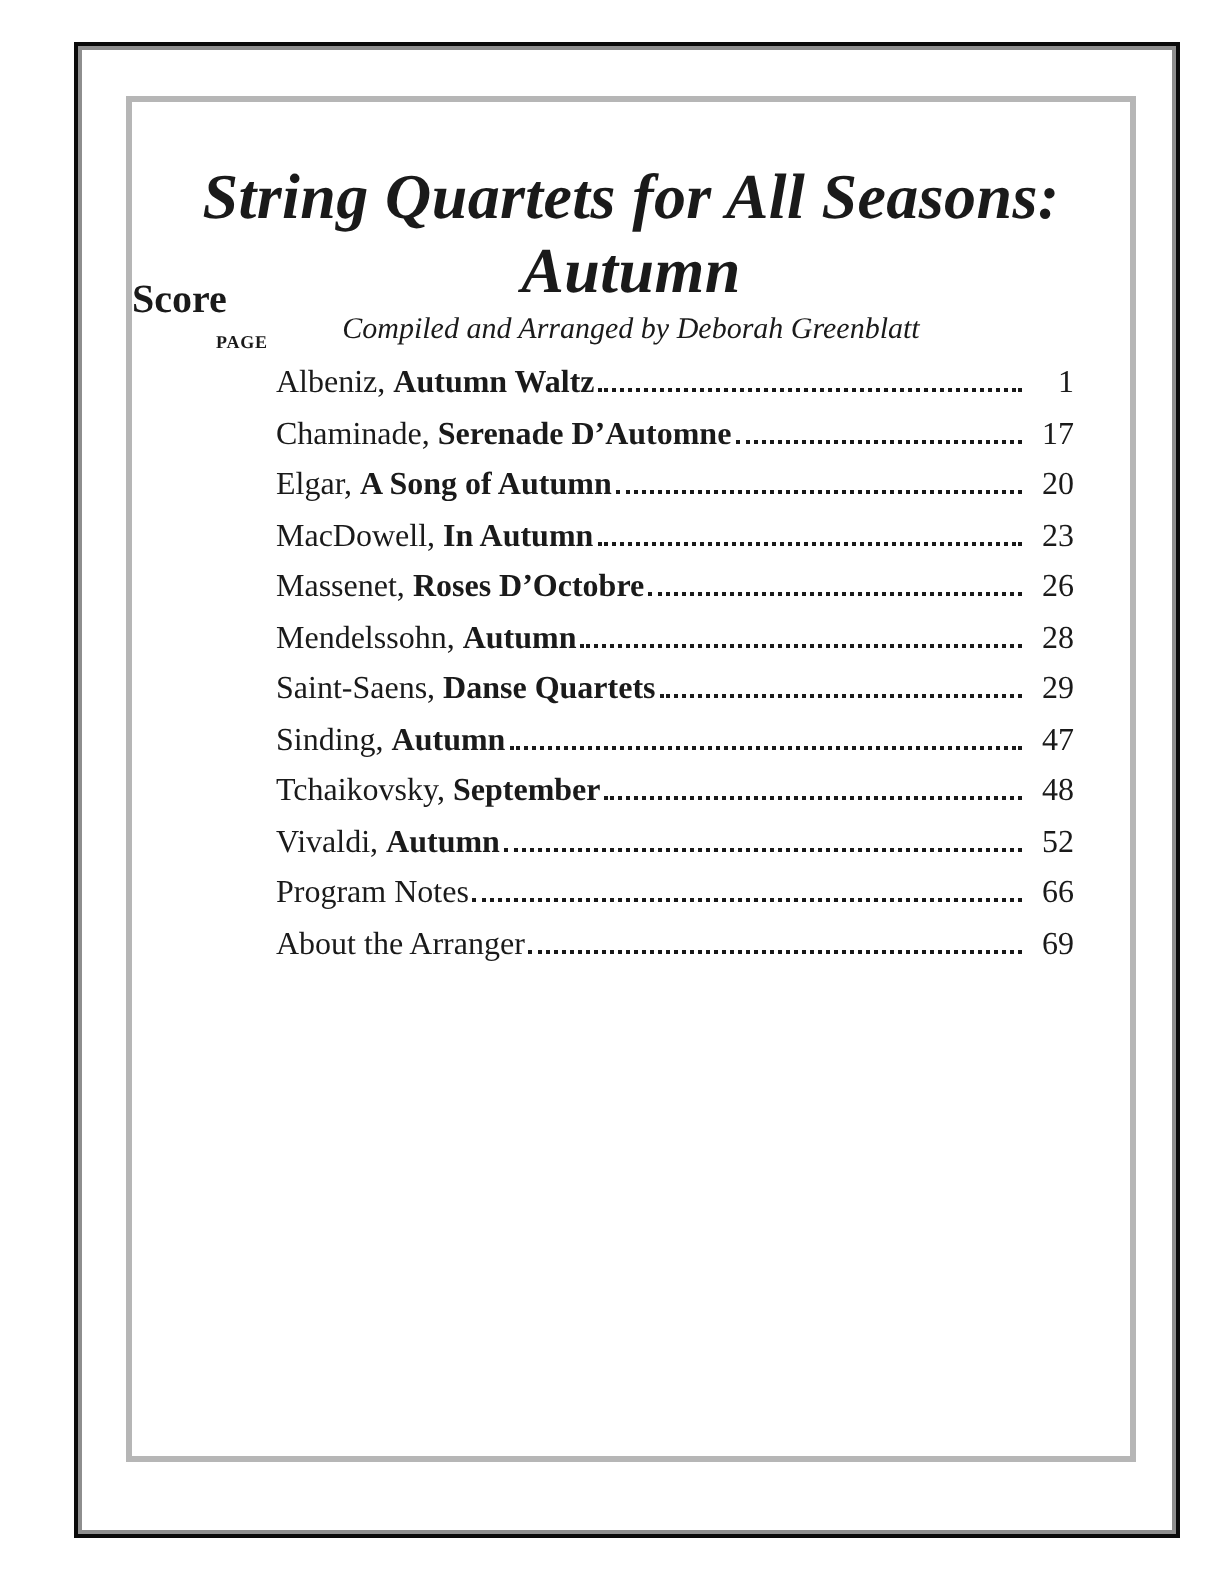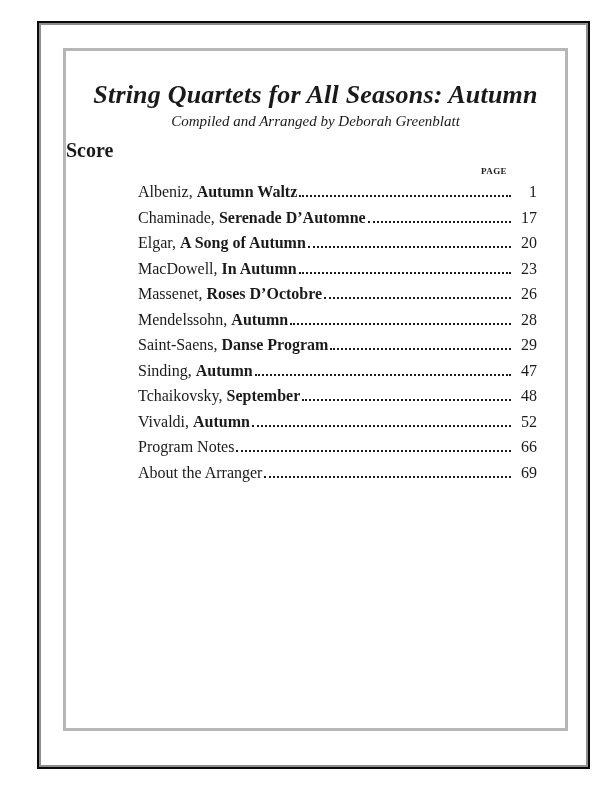--- a/index.html
+++ b/index.html
@@ -34,37 +34,37 @@
     width: 505px; height: 683px;
     border: 3px solid var(--border-light);
   }
 
   
   .title-block {
     position: absolute; left: 66px; top: 80px; width: 499px;
     text-align: center;
   }
   .main-title {
-    font-size: 26px; font-weight: bold; font-style: italic;
+    font-size: 32px; font-weight: bold; font-style: italic;
     letter-spacing: 0.2px; line-height: 1.15;
     margin: 0;
   }
   .subtitle {
     font-size: 15px; font-style: italic;
     margin: 3px 0 0 0;
   }
   .score-heading {
     position: absolute; left: 66px; top: 139px; width: 567px;
     font-size: 20px; font-weight: bold; margin: 0;
   }
 
   
   .page-col-label {
     position: absolute; left: 108px; top: 166px; width: 399px;
-    text-align: right;
+    text-align: left;
     font-size: 9px; font-weight: bold; letter-spacing: 0.4px;
   }
   .toc {
     position: absolute; left: 108px; top: 179px; width: 399px; margin-left: 30px;
   }
   .toc-row {
     display: flex; align-items: baseline;
     height: 25.5px; line-height: 25.5px;
     font-size: 16px;
     white-space: pre;
@@ -136,21 +136,21 @@
     <span class="toc-page">26</span>
   </div>
 
   <div class="toc-row">
     <span class="toc-text">Mendelssohn, </span><span class="toc-title">Autumn</span>
     <span class="toc-dots"></span>
     <span class="toc-page">28</span>
   </div>
 
   <div class="toc-row">
-    <span class="toc-text">Saint-Saens, </span><span class="toc-title">Danse Program</span>
+    <span class="toc-text">Saint-Saens, </span><span class="toc-title">Danse Quartets</span>
     <span class="toc-dots"></span>
     <span class="toc-page">29</span>
   </div>
 
   <div class="toc-row">
     <span class="toc-text">Sinding, </span><span class="toc-title">Autumn</span>
     <span class="toc-dots"></span>
     <span class="toc-page">47</span>
   </div>
 

